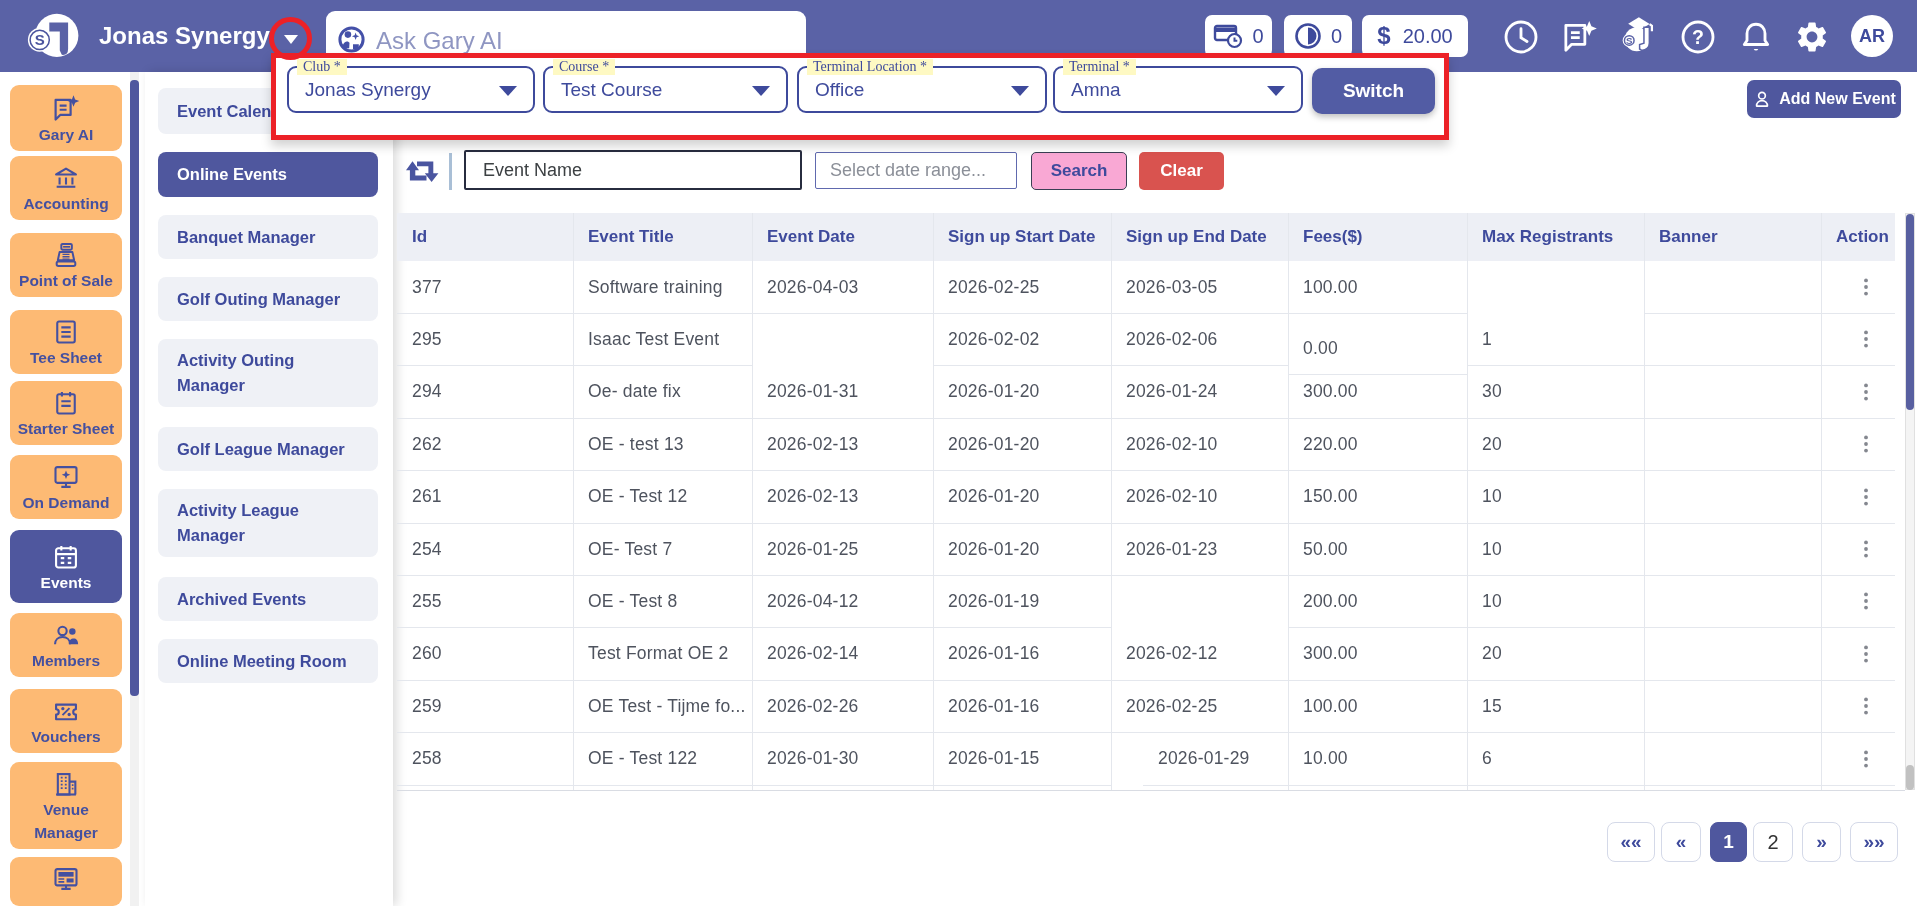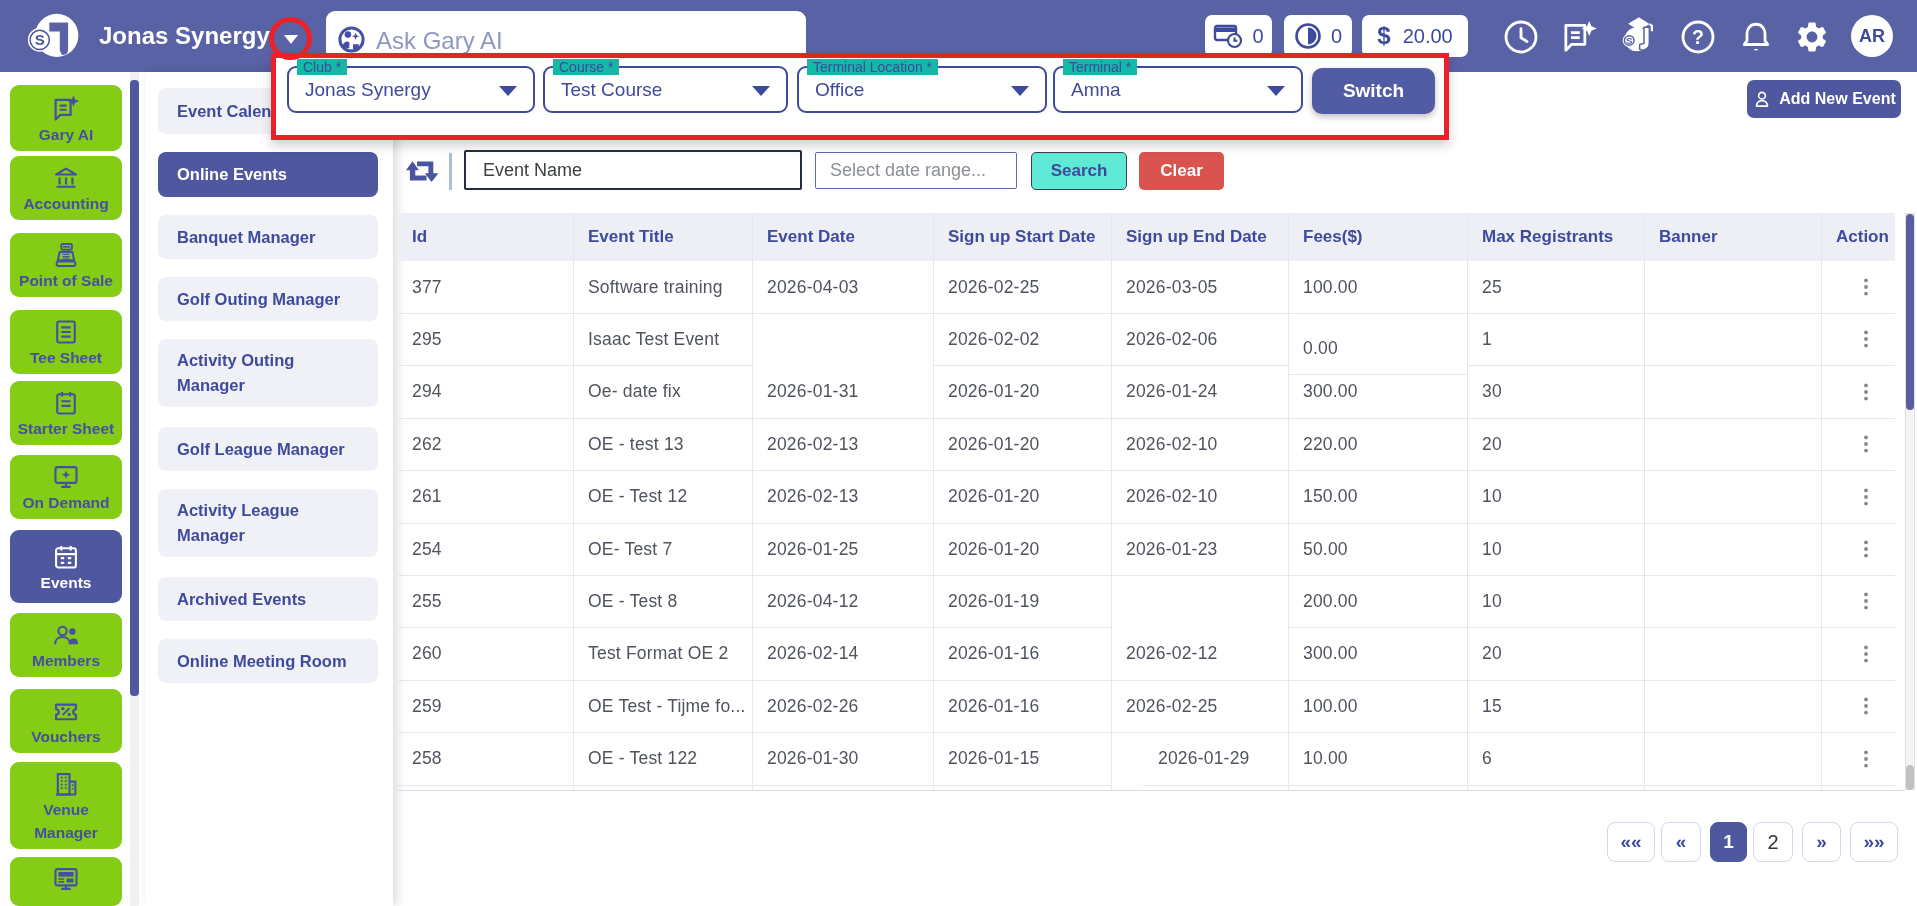--- a/index.html
+++ b/index.html
@@ -15,21 +15,21 @@
   #askbox { position:absolute; left:326px; top:11px; width:480px; height:56px; background:#fff; border-radius:9px; }
   #askbox .ph { position:absolute; left:50px; top:16px; font-size:24px; color:#8F96C2; }
   #askbox svg { position:absolute; }
   .pill { position:absolute; top:15px; height:42px; background:#fff; border-radius:7px; color:#3E4A9C;
      font-size:20px; display:flex; align-items:center; justify-content:center; gap:9px; }
   .nico { position:absolute; top:19px; }
   #avatar { position:absolute; left:1851px; top:15px; width:42px; height:42px; border-radius:50%; background:#fff;
      color:#3E4A9C; font-weight:bold; font-size:18px; display:flex; align-items:center; justify-content:center; }
 
   
-  .scard { position:absolute; left:10px; width:112px; background:#84cc16; border-radius:9px;
+  .scard { position:absolute; left:10px; width:112px; background:#fdba74; border-radius:9px;
      color:#4450A0; text-align:center; font-weight:bold; font-size:15.5px; }
   .scard svg { display:block; margin:8px auto 0px; }
   .scard .lbl { line-height:23px; padding-bottom:5px; }
   .scard.sel { background:#4F579E; color:#fff; }
   #sbscroll { position:absolute; left:130px; top:72px; width:9px; height:834px; background:#f1f1f1; }
   #sbthumb { position:absolute; left:130px; top:80px; width:9px; height:616px; background:#4F579E; border-radius:4px; }
 
   
   #submenu { position:absolute; left:145px; top:72px; width:248px; height:834px; background:#fff;
      box-shadow:4px 0 10px rgba(0,0,0,0.14); }
@@ -40,21 +40,21 @@
   
   #addnew { position:absolute; left:1747px; top:80px; width:154px; height:38px; background:#4F579E; border-radius:7px;
      color:#fff; font-weight:bold; font-size:16px; display:flex; align-items:center; justify-content:center; gap:7px; }
   #refresh { position:absolute; left:406px; top:158px; }
   #fsep { position:absolute; left:449px; top:153px; width:3px; height:37px; background:#A9BFD6; }
   #evname { position:absolute; left:464px; top:150px; width:338px; height:40px; border:2px solid #272c3f; border-radius:2px;
      font-size:18px; color:#3C4043; display:flex; align-items:center; padding-left:17px; background:#fff;}
   #daterange { position:absolute; left:815px; top:152px; width:202px; height:37px; border:1.5px solid #6069AE; border-radius:2px;
      font-size:18px; color:#8b8f98; display:flex; align-items:center; padding-left:14px; background:#fff;}
   #searchbtn { position:absolute; left:1031px; top:152px; width:96px; height:38px; border:1.5px solid #3a3f54; border-radius:5px;
-     background:#5eead4; color:#3E4A9C; font-weight:bold; font-size:17px; display:flex; align-items:center; justify-content:center; }
+     background:#f9a8d4; color:#3E4A9C; font-weight:bold; font-size:17px; display:flex; align-items:center; justify-content:center; }
   #clearbtn { position:absolute; left:1139px; top:152px; width:85px; height:38px; border-radius:5px;
      background:#D9534F; color:#fff; font-weight:bold; font-size:17px; display:flex; align-items:center; justify-content:center; }
 
   
   #tablewrap { position:absolute; left:397px; top:213px; width:1498px; height:577px; }
   .thead { position:absolute; left:0; top:0; width:1498px; height:48px; background:#EDEFF5; }
   .th { position:absolute; top:0; height:48px; display:flex; align-items:center; padding-left:15px;
      color:#3E4A9C; font-weight:bold; font-size:17px; }
   .td { position:absolute; height:53px; display:flex; align-items:center; padding-left:15px;
      color:#4E535E; font-size:17.5px; letter-spacing:0.2px; border-bottom:1px solid #E4E7ED; }
@@ -66,21 +66,21 @@
   
   .pgbtn { position:absolute; top:822px; height:40px; background:#fff; border:1px solid #D4D9E8; border-radius:8px;
      color:#3E4A9C; font-size:19px; display:flex; align-items:center; justify-content:center; font-weight:bold;}
   .pgbtn.num { color:#333; font-weight:normal; font-size:20px; }
   .pgbtn.act { background:#4F579E; color:#fff; border-color:#4F579E; }
 
   
   #redpanel { position:absolute; left:271px; top:53px; width:1178px; height:87px; background:#fff;
      border:5px solid #EC2127; box-shadow:0 6px 10px rgba(0,0,0,0.18); }
   .osel { position:absolute; top:66px; height:47px; border:2px solid #3E4A9C; border-radius:9px; background:#fff; }
-  .osel .lab { position:absolute; left:8px; top:-9px; background:#14b8a6; padding:0 6px; font-size:14px; color:#3E4A9C; white-space:nowrap;}
+  .osel .lab { position:absolute; left:8px; top:-9px; background:#fef9c3; padding:0 6px; font-size:14px; color:#3E4A9C; white-space:nowrap;font-family:Liberation Serif, serif;}
   .osel .val { position:absolute; left:16px; top:11px; font-size:19px; color:#3E4A9C; }
   .osel .car { position:absolute; right:16px; top:18px; width:0; height:0;
      border-left:9px solid transparent; border-right:9px solid transparent; border-top:10px solid #3E4A9C; }
   #switchbtn { position:absolute; left:1312px; top:68px; width:123px; height:46px; background:#525CA4; border-radius:10px;
      color:#fff; font-weight:bold; font-size:19px; display:flex; align-items:center; justify-content:center;
      box-shadow:0 3px 6px rgba(0,0,0,0.25);}
   #redcircle { position:absolute; left:269px; top:17px; width:43px; height:43px; border:5px solid #EC2127; border-radius:50%; }
 </style>
 </head>
 <body>
@@ -290,21 +290,20 @@
     <div class="th" style="left:891px;width:179px;">Fees($)</div>
     <div class="th" style="left:1070px;width:177px;">Max Registrants</div>
     <div class="th" style="left:1247px;width:177px;">Banner</div>
     <div class="th" style="left:1424px;width:74px;">Action</div>
     <div class="td" style="left:0px;top:48px;width:176px;">377</div>
     <div class="td" style="left:176px;top:48px;width:179px;">Software training</div>
     <div class="td" style="left:355px;top:48px;width:181px;">2026-04-03</div>
     <div class="td" style="left:536px;top:48px;width:178px;">2026-02-25</div>
     <div class="td" style="left:714px;top:48px;width:177px;">2026-03-05</div>
     <div class="td" style="left:891px;top:48px;width:179px;">100.00</div>
-    <div class="td" style="left:1070px;top:48px;width:177px;">25</div>
     <div class="td" style="left:1247px;top:48px;width:177px;"></div>
     <div class="td" style="left:1424px;top:48px;width:74px;justify-content:center;">
         <svg width="4" height="18">
         <circle cx="2" cy="2.4" r="1.9" fill="#84878f"></circle>
         <circle cx="2" cy="9" r="1.9" fill="#84878f"></circle>
         <circle cx="2" cy="15.6" r="1.9" fill="#84878f"></circle>
       </svg>
     </div>
     <div class="td" style="left:0px;top:100.4px;width:176px;">295</div>
     <div class="td" style="left:176px;top:100.4px;width:179px;">Isaac Test Event</div>

